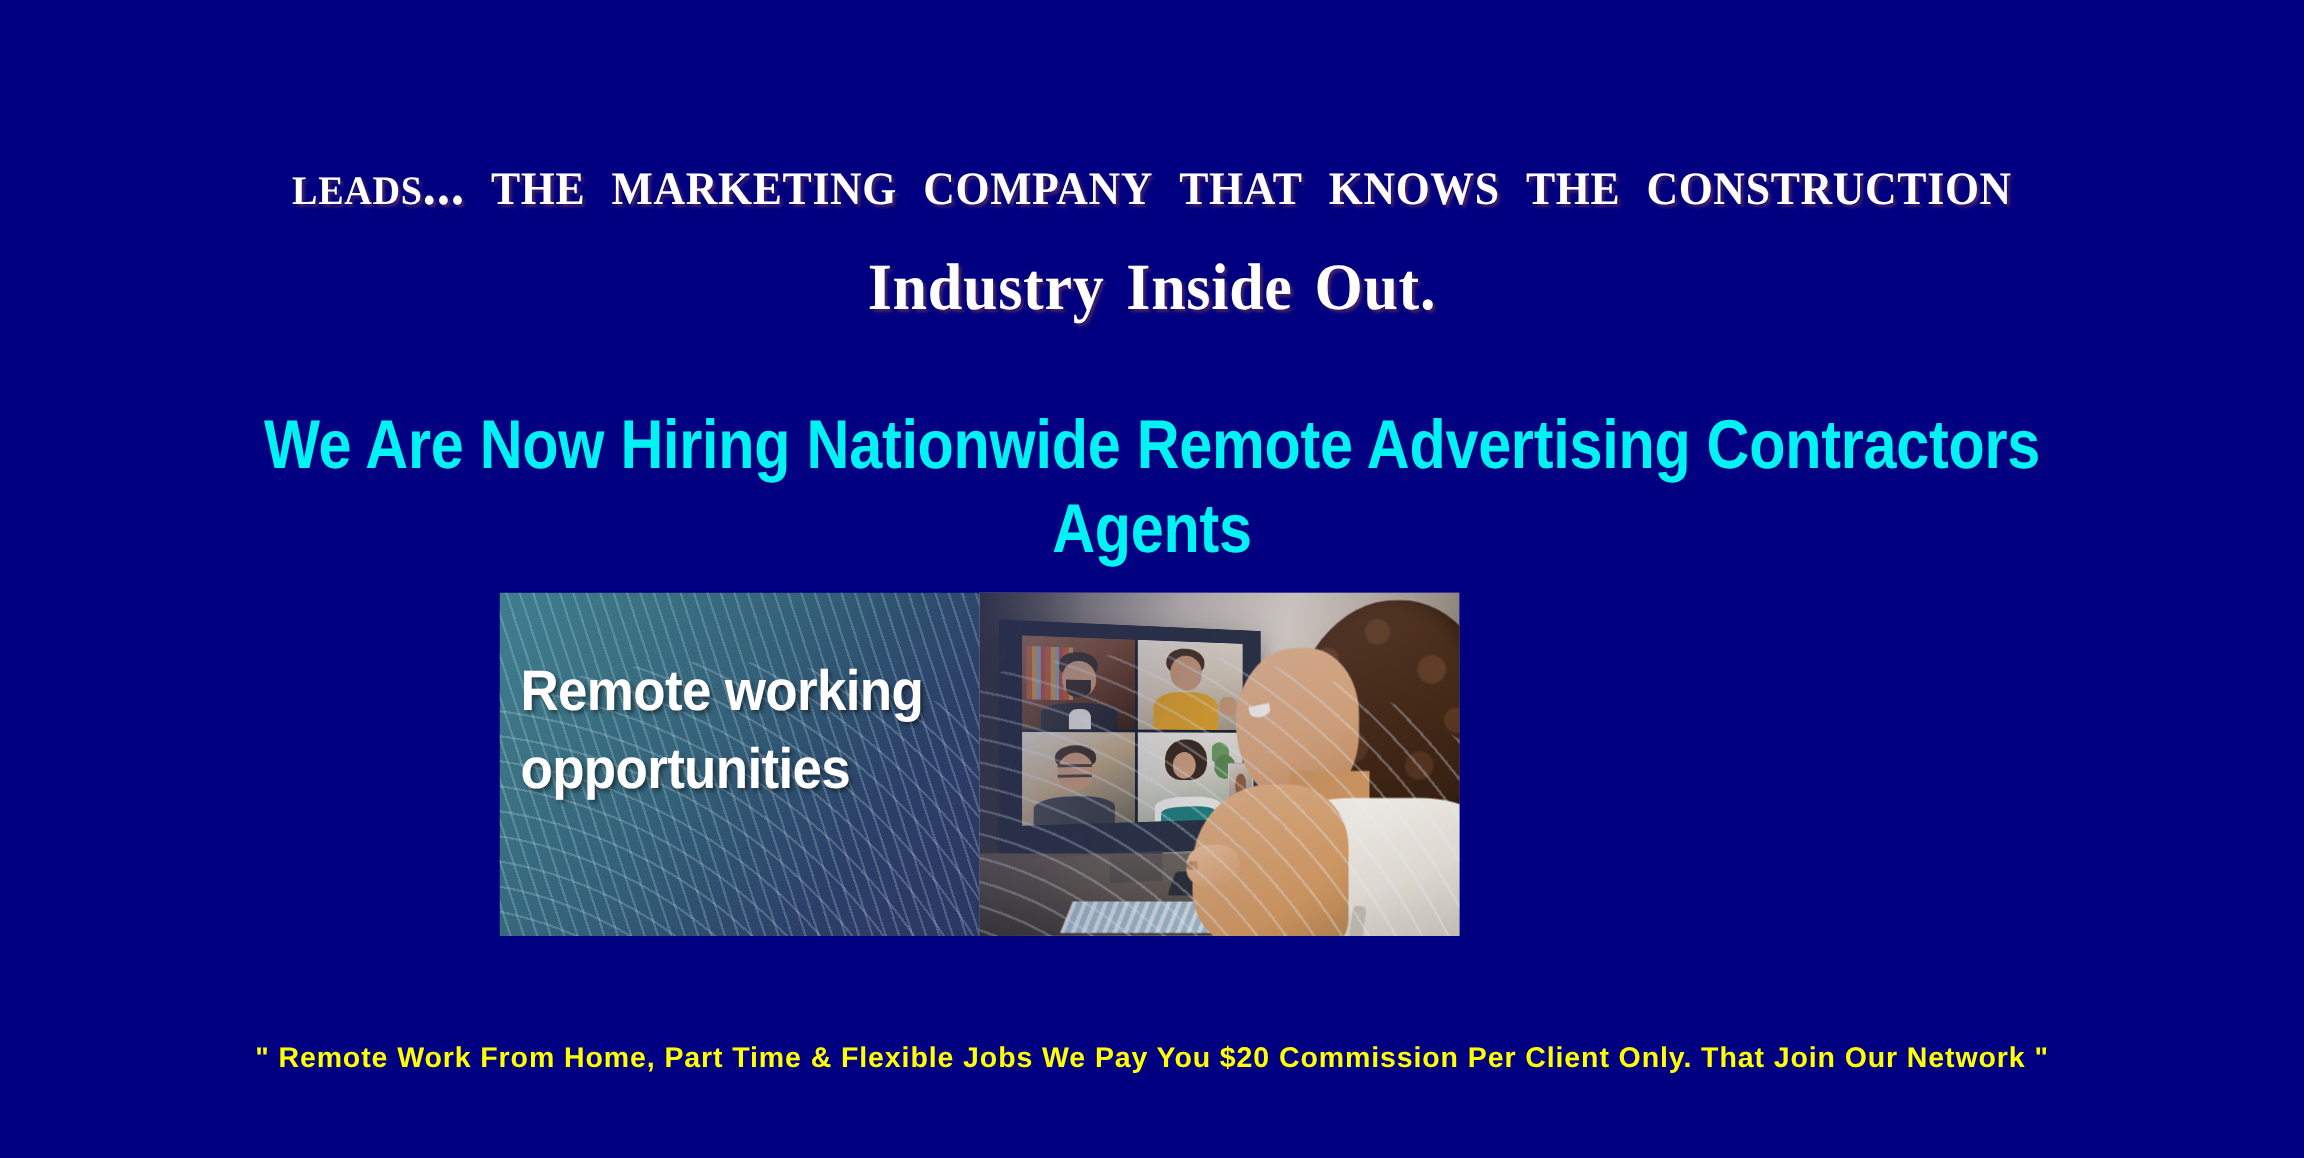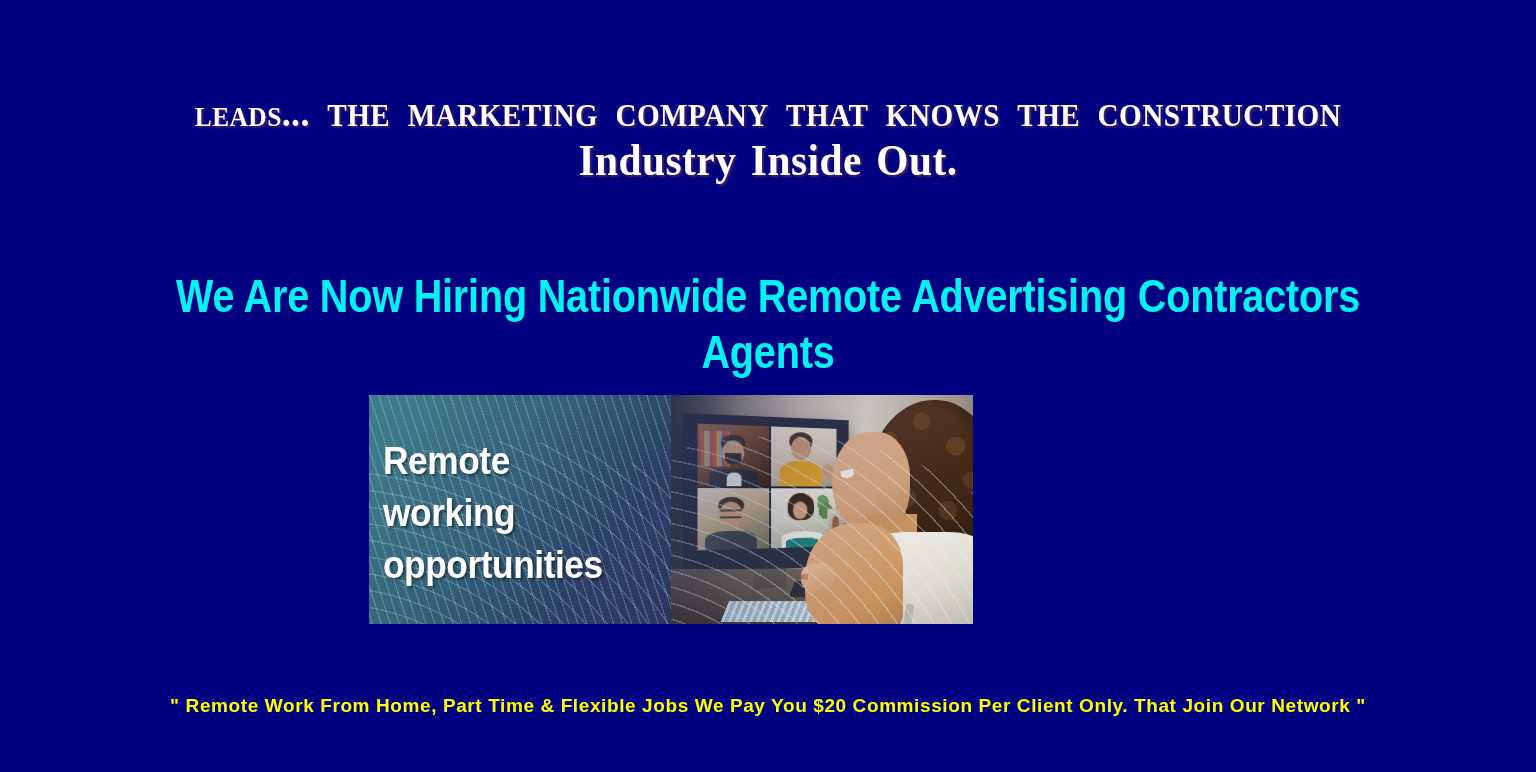--- a/index.html
+++ b/index.html
@@ -28,21 +28,21 @@
   .headline {
     position: absolute;
     top: 88px;
     left: 0;
     width: 1536px;
     text-align: center;
     color: #ffffff;
     font-family: "Liberation Serif", "DejaVu Serif", serif;
     font-weight: bold;
     font-size: 44px;
-    line-height: 48px;
+    line-height: 68px;
     letter-spacing: 0.5px;
     text-shadow: 2px 2px 2px rgba(120,60,80,0.55);
   }
   .headline .line1 {
     display: block;
     font-variant: small-caps;
     text-transform: lowercase;
     word-spacing: 7px;
     transform: scaleX(0.94);
   }
@@ -87,21 +87,20 @@
     height: 100%;
     background:
       linear-gradient(125deg,
         #3f7e8f 0%,
         #3a7183 22%,
         #34627a 42%,
         #2e5170 58%,
         #2c3f68 74%,
         #2b3663 100%);
     overflow: hidden;
-    margin-left: 36px;
   }
   .banner-left .stripes {
     position: absolute;
     left: -30%;
     top: -30%;
     width: 170%;
     height: 170%;
     background-image: repeating-linear-gradient(
       72deg,
       rgba(255,255,255,0.00) 0px,

